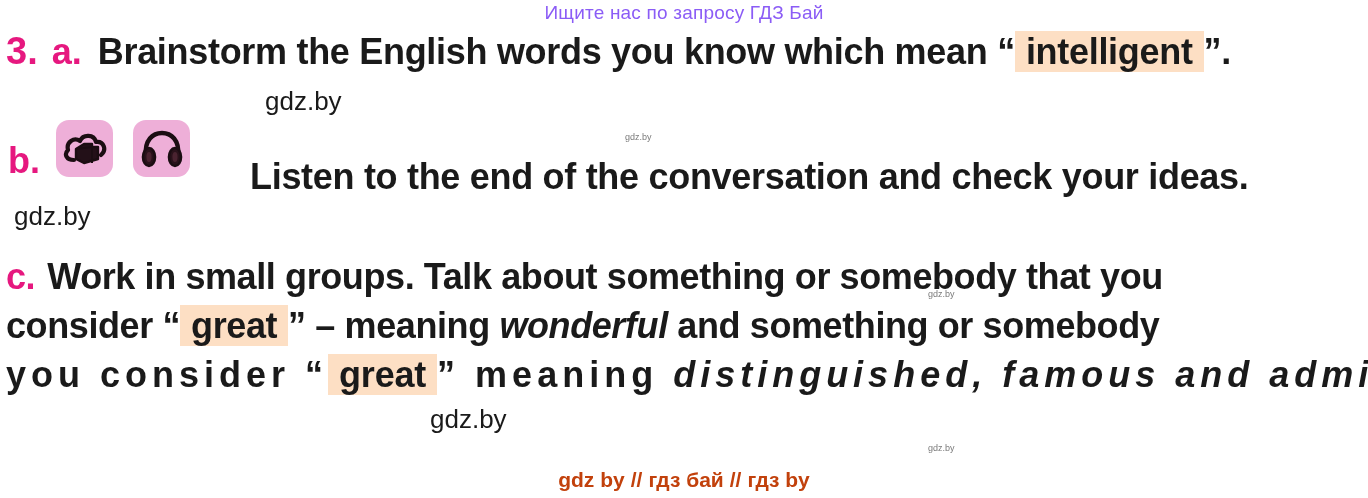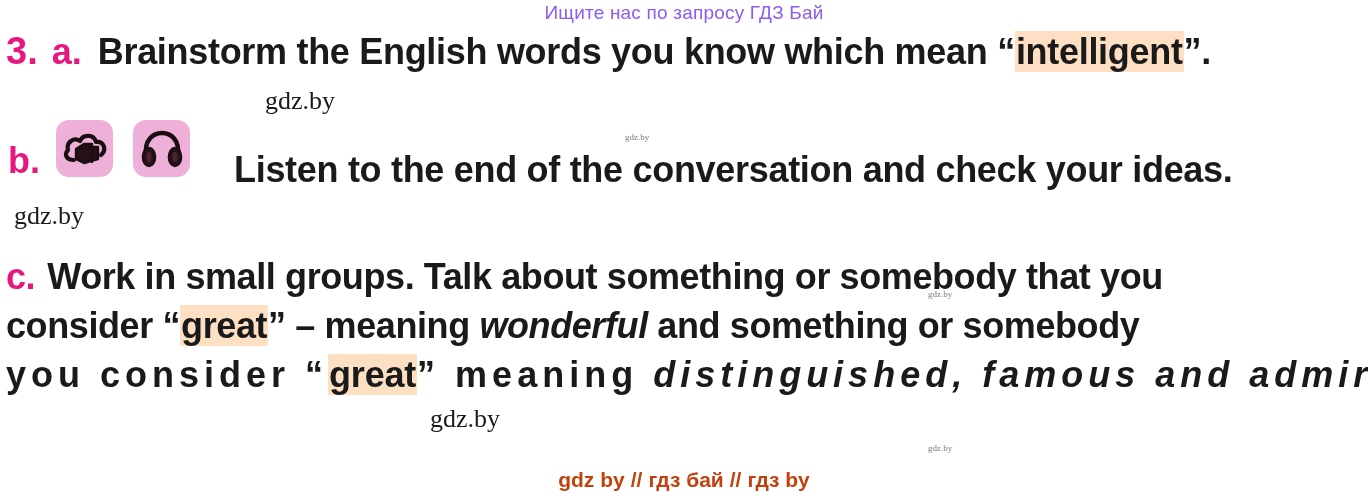--- a/index.html
+++ b/index.html
@@ -52,21 +52,21 @@
 
   .task-text {
     font-weight: bold;
     font-size: 36px;
     letter-spacing: -0.3px;
     color: #1a1a1a;
   }
 
   .hl {
     background: #fddfc4;
-    padding: 0 1px;
+    padding: 0 11px;
   }
 
   
   .row-a {
     position: absolute;
     top: 30px;
     left: 0;
   }
 
   
@@ -90,23 +90,23 @@
     height: 57px;
     background: #eeafd8;
     border-radius: 13px;
     margin-right: 20px;
     display: flex;
     align-items: center;
     justify-content: center;
     flex: none;
   }
   .row-b .task-text {
-    margin-left: 24px;
+    margin-left: 40px;
     position: relative;
-    top: 21px;
+    top: 28px;
   }
 
   
   .row-c {
     position: absolute;
     top: 252px;
     left: 0;
     width: 1368px;
   }
   .c-line {
@@ -124,21 +124,21 @@
   .c-line.justified {
     letter-spacing: -0.2px;
   }
   .c-line i { font-style: italic; }
   .word-space { letter-spacing: 5px; }
 
   
   .wm {
     position: absolute;
     color: #1a1a1a;
-    font-family: Liberation Serif, serif;
+    font-family: Liberation Sans, sans-serif;
     white-space: nowrap;
   }
   .wm-1 { top: 86px;  left: 265px; font-size: 26px; }
   .wm-2 { top: 201px; left: 14px;  font-size: 26px; }
   .wm-3 { top: 404px; left: 430px; font-size: 26px; }
   .wm-tiny { font-size: 9px; color: #7a7a7a; }
   .wm-t1 { top: 132px; left: 625px; }
   .wm-t2 { top: 289px; left: 928px; }
   .wm-t3 { top: 443px; left: 928px; }
 

